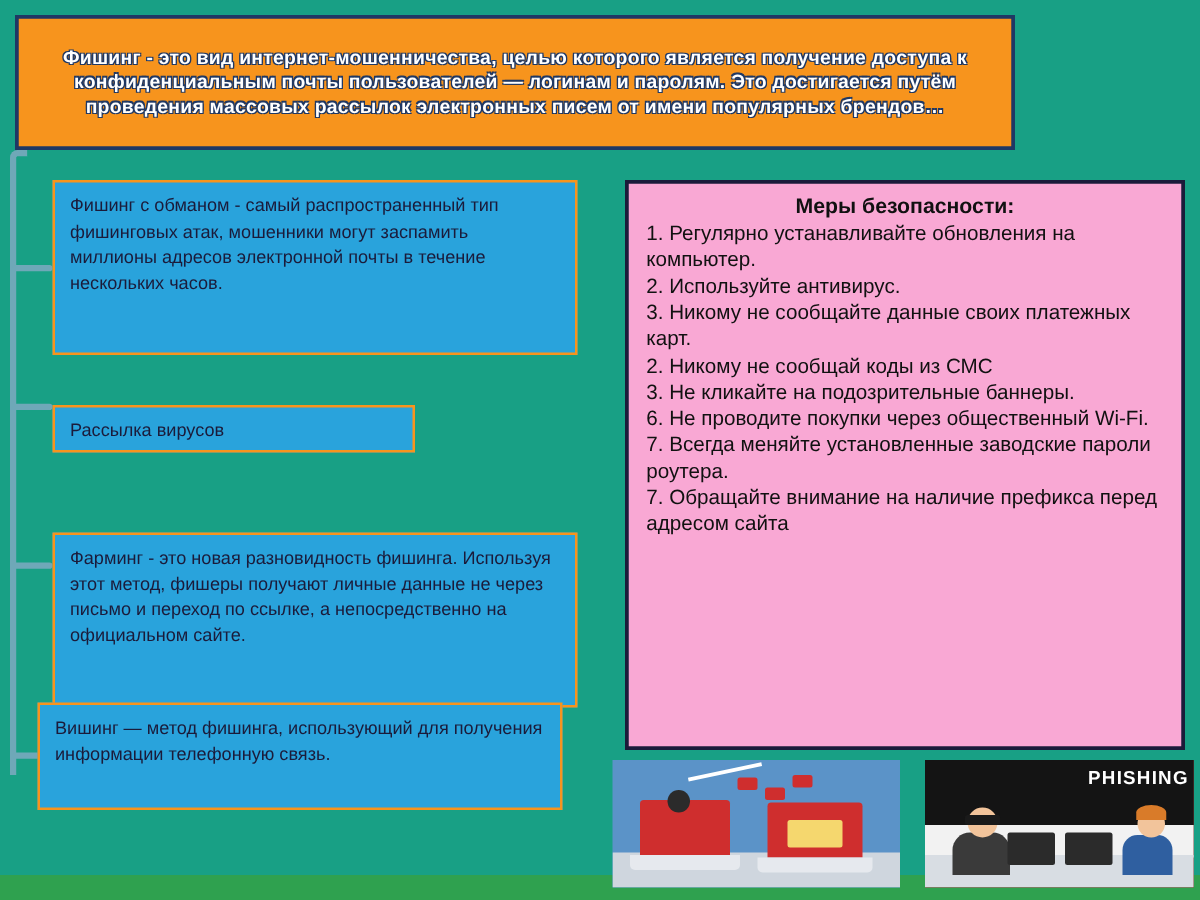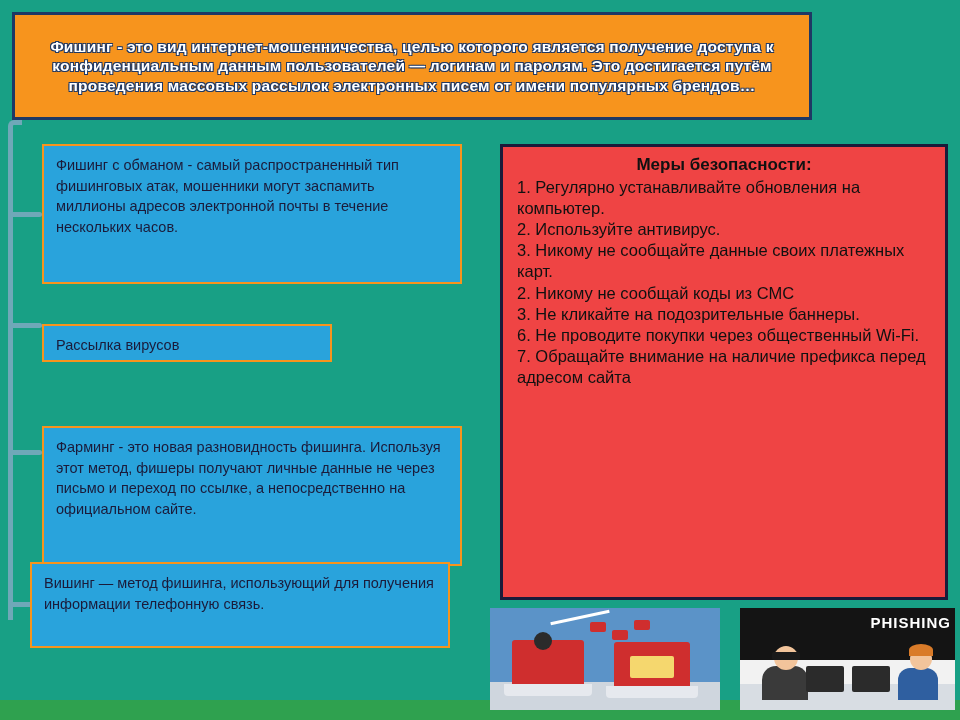--- a/index.html
+++ b/index.html
@@ -149,21 +149,21 @@
   #card3 { left: 42px; top: 382px; width: 420px; height: 140px; margin-top: 44px; }
   #card4 { left: 30px; top: 562px; width: 420px; height: 86px; }
 
   
   .safety-panel {
     position: absolute;
     left: 500px;
     top: 144px;
     width: 448px;
     height: 456px;
-    background: #ef4444;
+    background: #f9a8d4;
     border: 3px solid #1b1b3a;
     box-sizing: border-box;
     padding: 8px 14px;
   }
   .safety-title {
     text-align: center;
     font-weight: bold;
     font-size: 17px;
     color: #111111;
     margin-bottom: 2px;
@@ -237,21 +237,21 @@
 </style>
 </head>
 <body>
 
 <div id="slide">
 
   <div class="bg-green-left"></div>
   <div class="bg-green-band"></div>
 
   <div class="header-banner">
-    <div class="header-text">Фишинг  - это вид интернет-мошенничества,  целью которого является получение доступа к конфиденциальным  данным пользователей — логинам и паролям. Это достигается путём проведения  массовых рассылок электронных  писем от имени популярных  брендов…</div>
+    <div class="header-text">Фишинг  - это вид интернет-мошенничества,  целью которого является получение доступа к конфиденциальным  почты пользователей — логинам и паролям. Это достигается путём проведения  массовых рассылок электронных  писем от имени популярных  брендов…</div>
   </div>
 
 
   <div class="spine"></div>
   <div class="branch" style="top:212px;"></div>
   <div class="branch" style="top:323px;"></div>
   <div class="branch" style="top:450px;"></div>
   <div class="branch" style="top:602px;"></div>
 
   <div class="card" id="card1">
@@ -269,20 +269,21 @@
 
   <div class="safety-panel">
     <div class="safety-title">Меры безопасности:</div>
     <ul class="safety-list">
       <li>1. Регулярно устанавливайте обновления на компьютер.</li>
       <li>2. Используйте антивирус.</li>
       <li>3. Никому не сообщайте данные своих платежных карт.</li>
       <li>2. Никому не сообщай коды из СМС</li>
       <li>3. Не кликайте на подозрительные баннеры.</li>
       <li>6. Не проводите покупки через общественный Wi-Fi.</li>
+      <li>7. Всегда меняйте установленные заводские пароли роутера.</li>
       <li>7. Обращайте внимание на наличие префикса перед адресом сайта</li>
     </ul>
   </div>
 
   <div class="pic" id="pic-left">
     <div style="position:absolute;left:0;bottom:0;width:100%;height:28px;background:#cfd6de;"></div>
     <div class="laptop" style="left:22px;top:32px;width:72px;height:44px;"></div>
     <div class="laptop-base" style="left:14px;top:76px;width:88px;height:12px;"></div>
     <div class="laptop" style="left:124px;top:34px;width:76px;height:44px;"></div>
     <div class="laptop-base" style="left:116px;top:78px;width:92px;height:12px;"></div>

